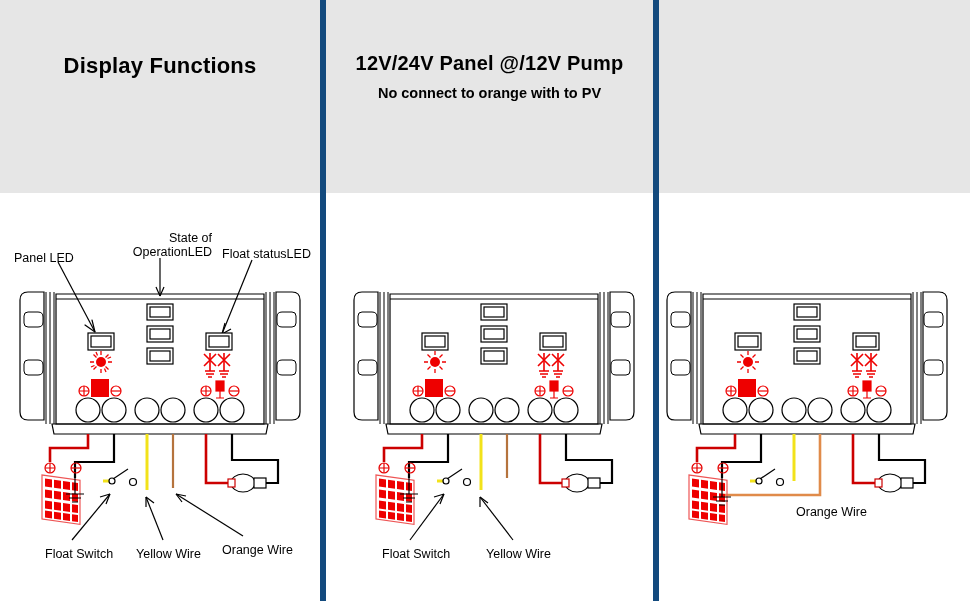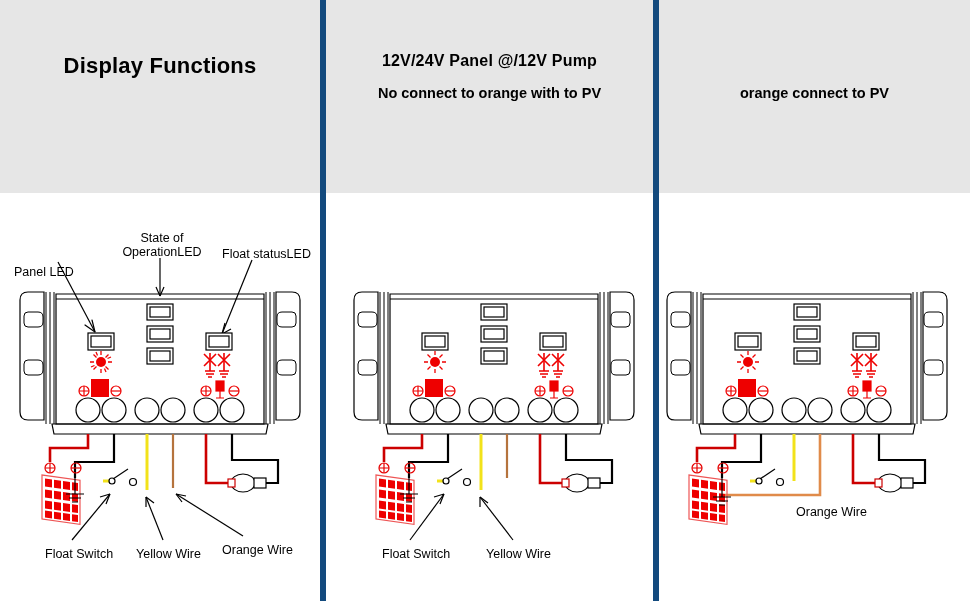--- a/index.html
+++ b/index.html
@@ -15,27 +15,27 @@
   .col{position:absolute;top:0;height:601px;}
   #col1{left:0;width:320px;}
   #col2{left:326px;width:327px;}
   #col3{left:659px;width:311px;}
 
   .title{position:absolute;width:100%;text-align:center;font-weight:bold;color:#000;}
   .t-main{font-size:22px;letter-spacing:.2px;}
   .t-sub{font-size:14.5px;}
   #c1-title{top:53px;}
   #c1-sub{top:85px;}
-  #c2-title{top:52px;font-size:16px;}
+  #c2-title{top:52px;font-size:20px;}
   #c2-sub{top:85px;}
   #c3-title{top:53px;}
   #c3-sub{top:85px;}
 
   .annot{position:absolute;font-size:12.5px;color:#000;white-space:nowrap;line-height:14px;}
-  .annot.center{text-align:center;}
+  .annot.center{text-align:right;}
 
   svg{position:absolute;left:0;top:0;overflow:visible;}
   .ln{stroke:#000;fill:none;stroke-width:1.2;}
   .ln-thin{stroke:#000;fill:none;stroke-width:1;}
   .redf{fill:#ee0000;stroke:none;}
   .wire-red{stroke:#cc0000;stroke-width:2.6;fill:none;}
   .wire-blk{stroke:#000;stroke-width:2.2;fill:none;}
   .wire-yel{stroke:#f2e21a;stroke-width:3;fill:none;}
   .wire-org{stroke:#e08b4a;stroke-width:2.6;fill:none;}
   .wire-brn{stroke:#b5733d;stroke-width:2.2;fill:none;}
@@ -47,21 +47,21 @@
 
 <div id="root">
 
   <div class="header-band"></div>
   <div class="divider" id="div1"></div>
   <div class="divider" id="div2"></div>
 
   <div class="col" id="col1">
     <div class="title t-main" id="c1-title">Display Functions</div>
 
-    <div class="annot" style="left:14px;top:265px;">Panel LED</div>
+    <div class="annot" style="left:14px;top:251px;">Panel LED</div>
     <div class="annot center" style="left:112px;top:231px;width:100px;">State of</div>
     <div class="annot center" style="left:112px;top:245px;width:100px;">OperationLED</div>
     <div class="annot" style="left:222px;top:247px;">Float statusLED</div>
 
     <div class="annot" style="left:45px;top:547px;">Float Switch</div>
     <div class="annot" style="left:136px;top:547px;">Yellow Wire</div>
     <div class="annot" style="left:222px;top:543px;">Orange Wire</div>
 
     <svg width="320" height="601">
 
@@ -360,21 +360,20 @@
       <g>
         <path class="arr" d="M84 540 L118 494"></path>
           <path class="arr" d="M118 494 L108 497 M118 494 L114 504"></path>
         <path class="arr" d="M187 540 L154 497"></path>
           <path class="arr" d="M154 497 L154 507 M154 497 L162 503"></path>
       </g>
     </svg>
   </div>
 
   <div class="col" id="col3">
-    <div class="title t-sub" id="c3-sub">orange connect to PV</div>
 
     <div class="annot" style="left:137px;top:505px;">Orange Wire</div>
 
     <svg width="311" height="601">
       <g>
         <path class="ln" d="M8 300 q0-8 8-8 L32 292 L32 420 L16 420 q-8 0 -8-8 Z"></path>
         <path class="ln-thin" d="M16 312 l10 0 q5 0 5 5 l0 5 q0 5 -5 5 l-10 0 q-4 0 -4-4 l0-7 q0-4 4-4Z"></path>
         <path class="ln-thin" d="M16 360 l10 0 q5 0 5 5 l0 5 q0 5 -5 5 l-10 0 q-4 0 -4-4 l0-7 q0-4 4-4Z"></path>
         <path class="ln" d="M288 300 q0-8 -8-8 L264 292 L264 420 L280 420 q8 0 8-8 Z"></path>
         <path class="ln-thin" d="M280 312 l-10 0 q-5 0 -5 5 l0 5 q0 5 5 5 l10 0 q4 0 4-4 l0-7 q0-4 -4-4Z"></path>

